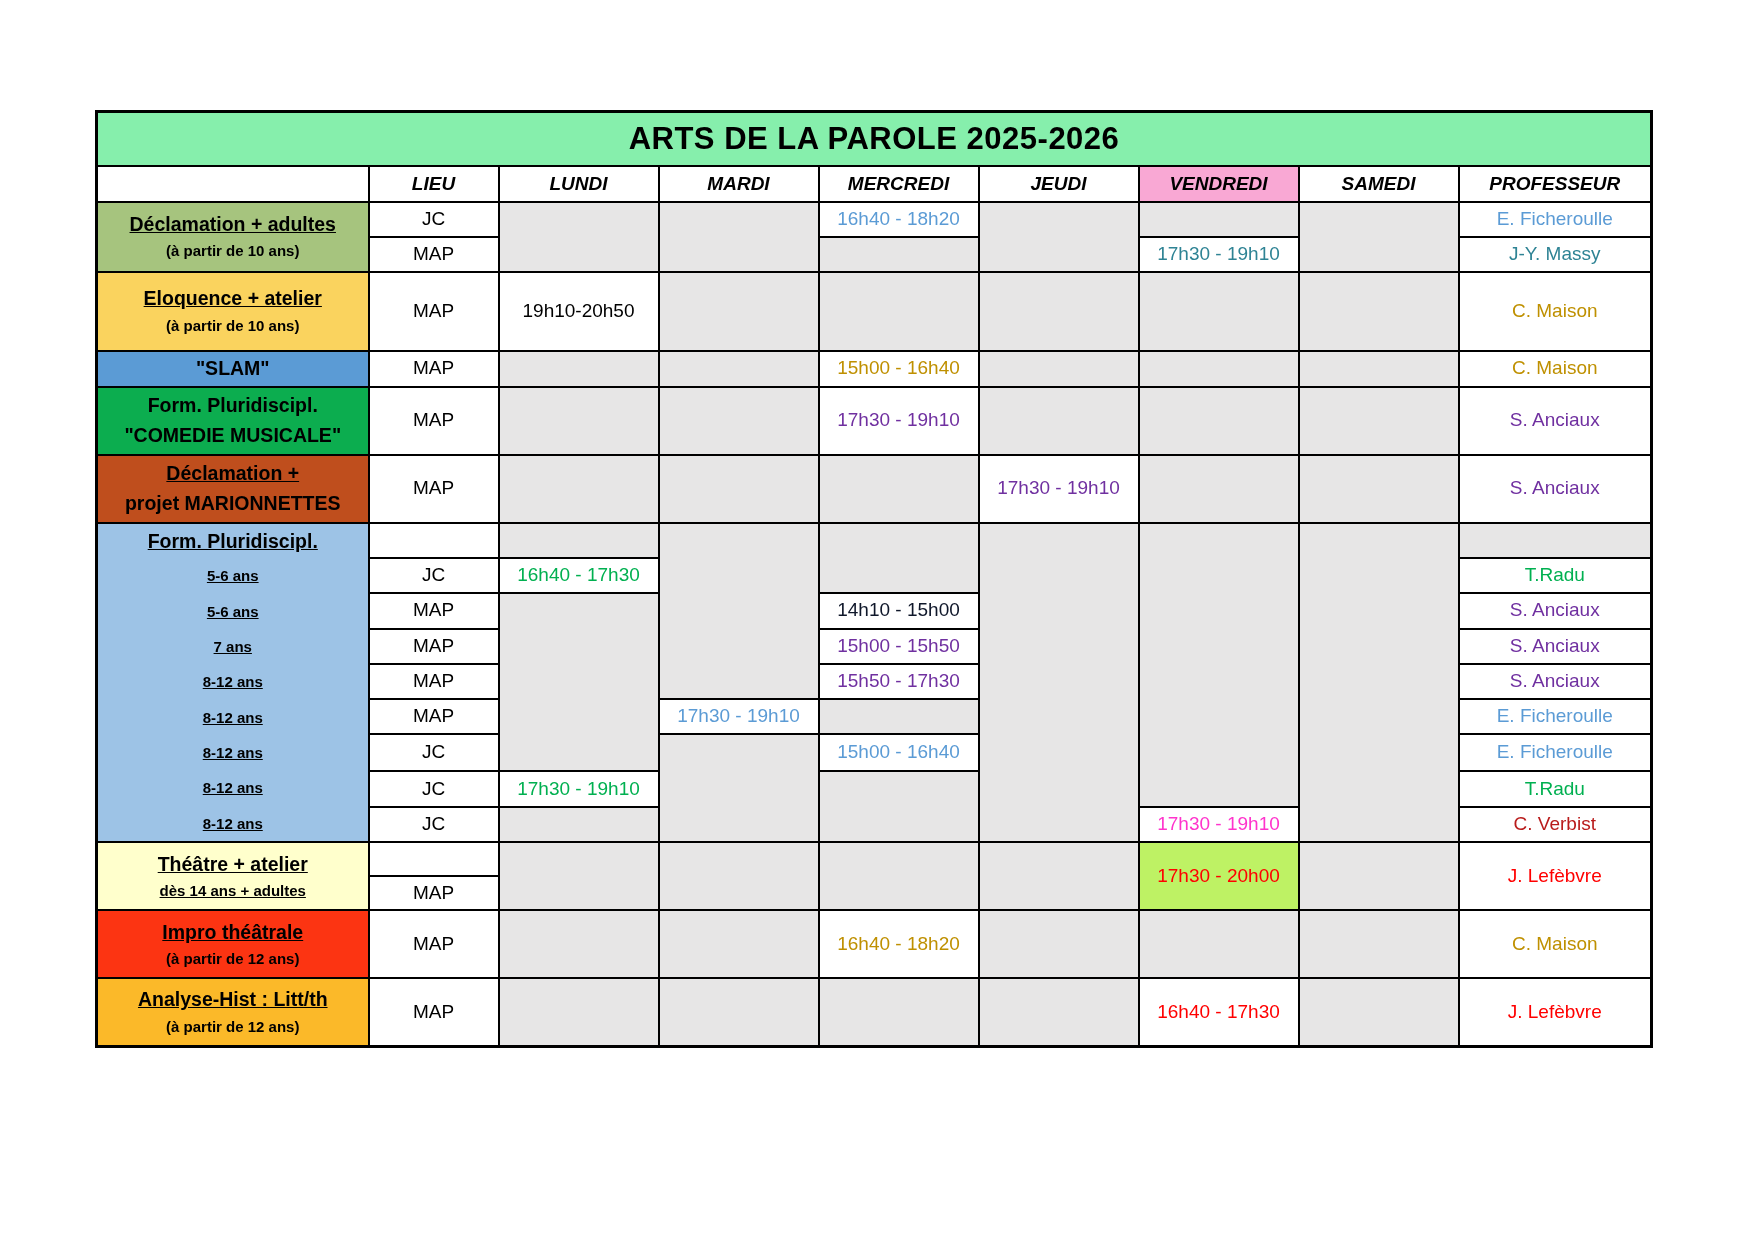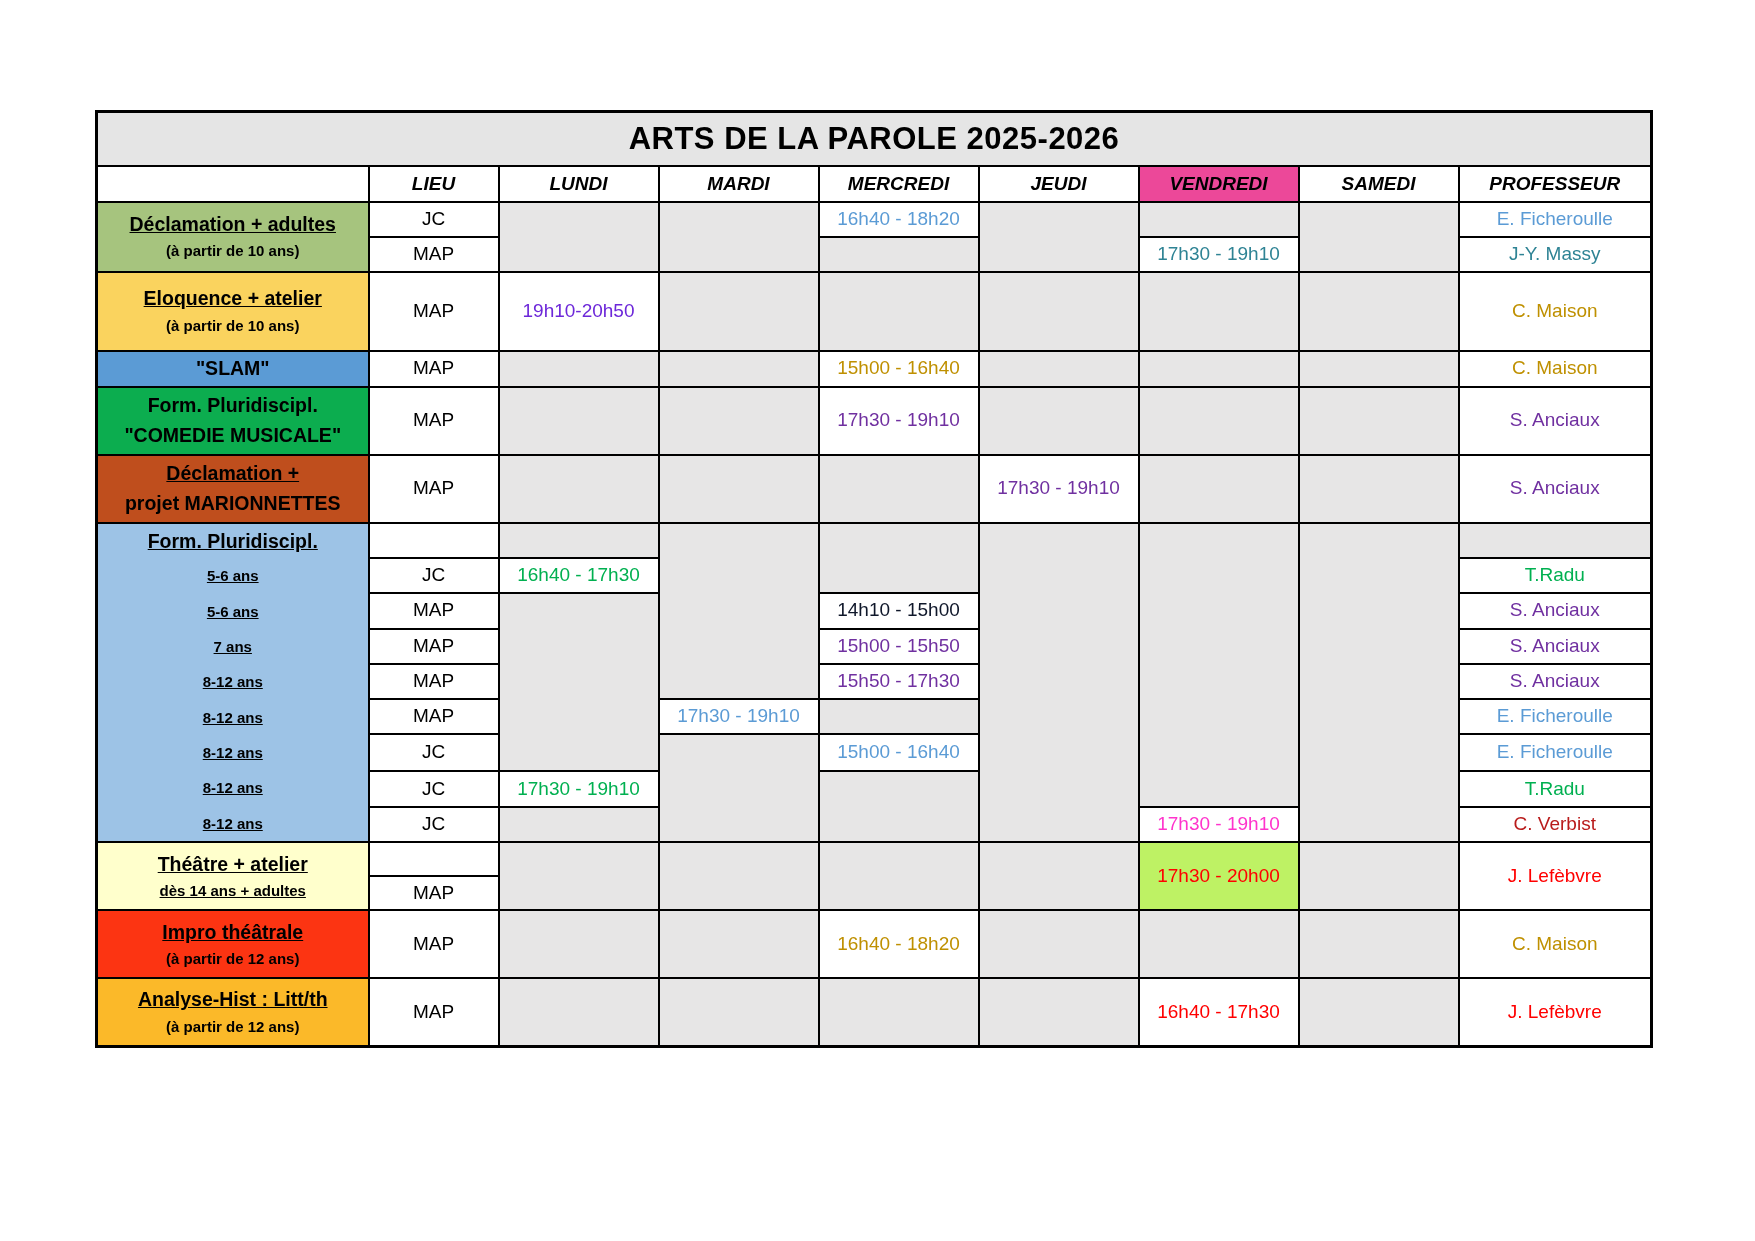--- a/index.html
+++ b/index.html
@@ -51,42 +51,42 @@
       <col style="width:160px">
         <col style="width:160px">
         <col style="width:160px">
       <col style="width:160px">
         <col style="width:160px">
         <col style="width:160px">
       <col style="width:193px">
     </colgroup>
     <tbody id="schedule-body">
         <tr style="height: 54px;">
-          <td colspan="9" style="background: #e5e5e5;">
+          <td colspan="9" style="background: #86efac;">
             <div class="title-text">ARTS DE LA PAROLE 2025-2026</div>
           </td>
         </tr>
         <tr style="height: 36px;">
           <td style="background: rgb(255, 255, 255);"></td>
           <td style="background: rgb(255, 255, 255);">
             <div class="hdr">LIEU</div>
           </td>
           <td style="background: rgb(255, 255, 255);">
             <div class="hdr">LUNDI</div>
           </td>
           <td style="background: rgb(255, 255, 255);">
             <div class="hdr">MARDI</div>
           </td>
           <td style="background: rgb(255, 255, 255);">
             <div class="hdr">MERCREDI</div>
           </td>
           <td style="background: rgb(255, 255, 255);">
             <div class="hdr">JEUDI</div>
           </td>
-          <td style="background: #ec4899;">
+          <td style="background: #f9a8d4;">
             <div class="hdr">VENDREDI</div>
           </td>
           <td style="background: rgb(255, 255, 255);">
             <div class="hdr">SAMEDI</div>
           </td>
           <td style="background: rgb(255, 255, 255);">
             <div class="hdr">PROFESSEUR</div>
           </td>
         </tr>
         <tr style="height: 35px;">
@@ -123,21 +123,21 @@
         </tr>
         <tr style="height: 79px;">
           <td style="background: rgb(250, 211, 94);">
             <div class="t-lg u">Eloquence + atelier</div>
             <div class="t-sm">(à partir de 10 ans)</div>
           </td>
           <td style="background: rgb(255, 255, 255);">
             <div class="plain">MAP</div>
           </td>
           <td style="background: rgb(255, 255, 255);">
-            <div class="plain" style="color: #6d28d9;">19h10-20h50</div>
+            <div class="plain" style="color: #000000;">19h10-20h50</div>
           </td>
           <td style="background: rgb(231, 230, 230);"></td>
           <td style="background: rgb(231, 230, 230);"></td>
           <td style="background: rgb(231, 230, 230);"></td>
           <td style="background: rgb(231, 230, 230);"></td>
           <td style="background: rgb(231, 230, 230);"></td>
           <td style="background: rgb(255, 255, 255);">
             <div class="plain" style="color: rgb(191, 144, 0);">C. Maison</div>
           </td>
         </tr>

